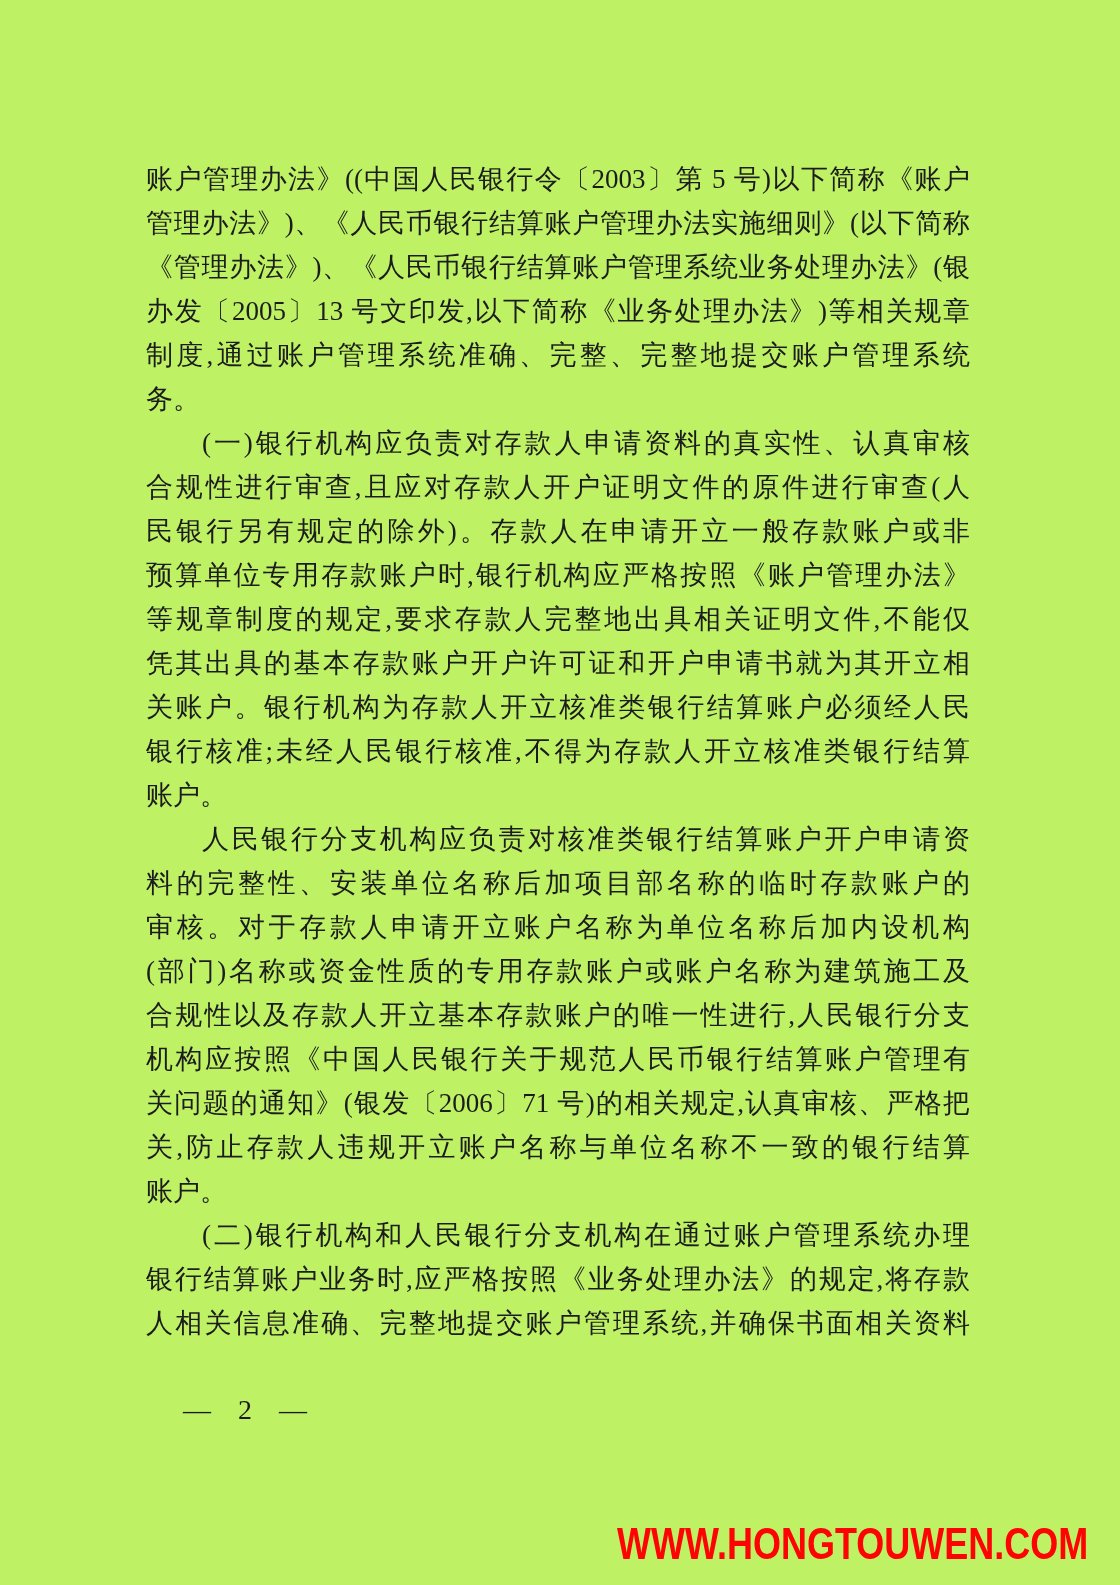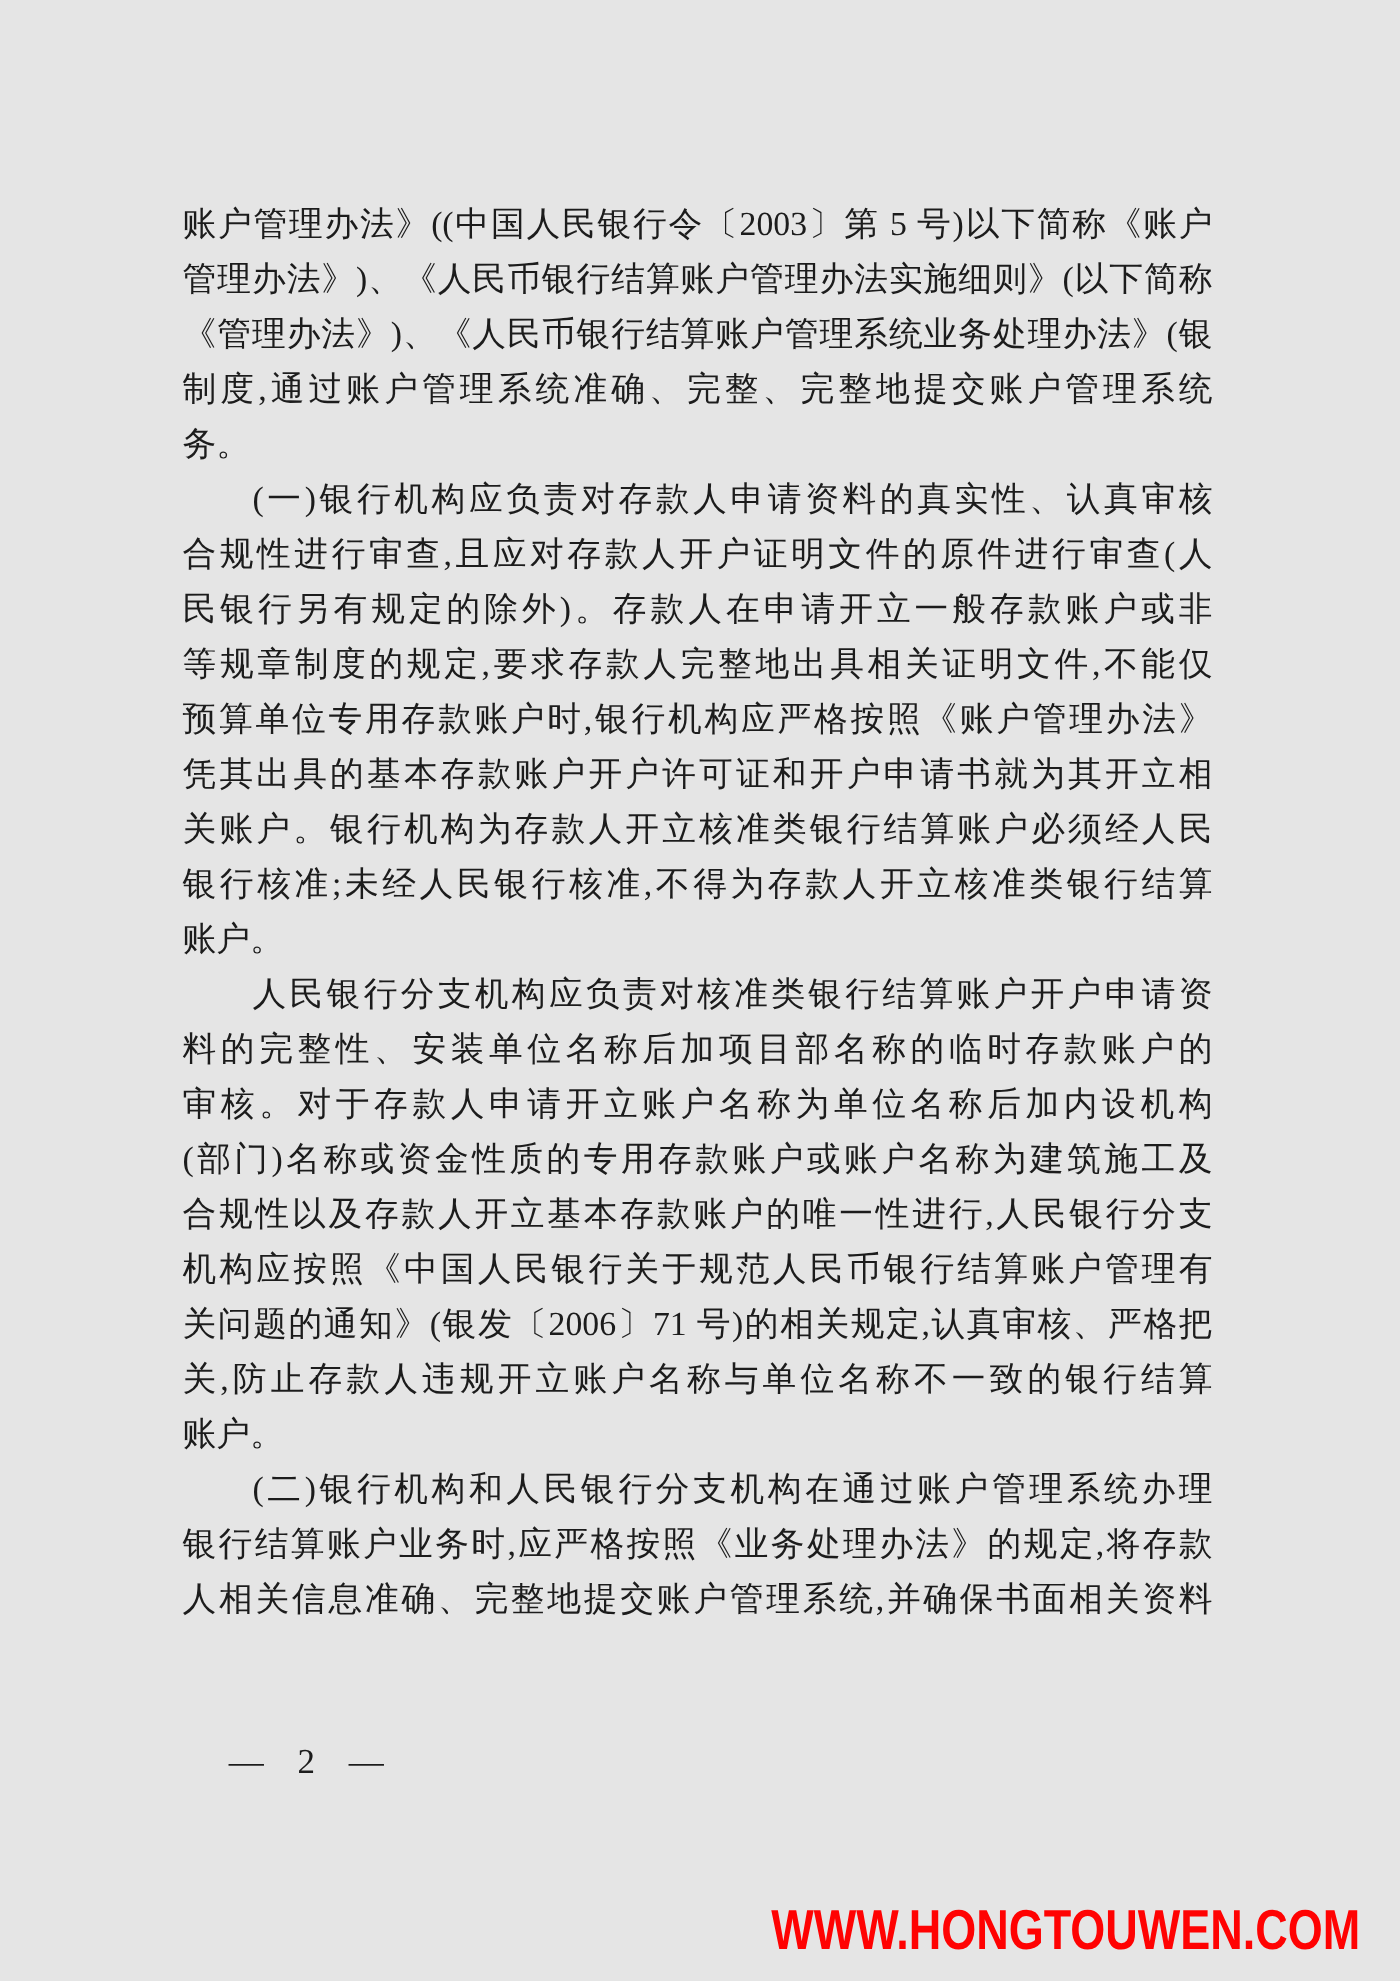--- a/index.html
+++ b/index.html
@@ -7,21 +7,21 @@
     width: 1120px;
     height: 1585px;
     position: relative;
     background: #ffffff;
     overflow: hidden;
     font-family: "Liberation Serif", "DejaVu Serif", serif;
   }
   .page {
     position: absolute;
     inset: 0;
-    background: #e5e5e5;
+    background: #bef264;
   }
   .text-block {
     position: absolute;
     left: 146px;
     top: 157px;
     width: 824px;
   }
   .line {
     height: 44px;
     line-height: 44px;
@@ -59,27 +59,28 @@
 </style>
 </head>
 <body>
 
 <div class="page">
 
   <div class="text-block">
     <div class="line">账户管理办法》((中国人民银行令〔2003〕第 5 号)以下简称《账户</div>
     <div class="line">管理办法》)、《人民币银行结算账户管理办法实施细则》(以下简称</div>
     <div class="line">《管理办法》)、《人民币银行结算账户管理系统业务处理办法》(银</div>
+    <div class="line">办发〔2005〕13 号文印发,以下简称《业务处理办法》)等相关规章</div>
     <div class="line">制度,通过账户管理系统准确、完整、完整地提交账户管理系统</div>
     <div class="line para-end">务。</div>
     <div class="line indent">(一)银行机构应负责对存款人申请资料的真实性、认真审核</div>
     <div class="line">合规性进行审查,且应对存款人开户证明文件的原件进行审查(人</div>
     <div class="line">民银行另有规定的除外)。存款人在申请开立一般存款账户或非</div>
+    <div class="line">预算单位专用存款账户时,银行机构应严格按照《账户管理办法》</div>
     <div class="line">等规章制度的规定,要求存款人完整地出具相关证明文件,不能仅</div>
-    <div class="line">预算单位专用存款账户时,银行机构应严格按照《账户管理办法》</div>
     <div class="line">凭其出具的基本存款账户开户许可证和开户申请书就为其开立相</div>
     <div class="line">关账户。银行机构为存款人开立核准类银行结算账户必须经人民</div>
     <div class="line">银行核准;未经人民银行核准,不得为存款人开立核准类银行结算</div>
     <div class="line para-end">账户。</div>
     <div class="line indent">人民银行分支机构应负责对核准类银行结算账户开户申请资</div>
     <div class="line">料的完整性、安装单位名称后加项目部名称的临时存款账户的</div>
     <div class="line">审核。对于存款人申请开立账户名称为单位名称后加内设机构</div>
     <div class="line">(部门)名称或资金性质的专用存款账户或账户名称为建筑施工及</div>
     <div class="line">合规性以及存款人开立基本存款账户的唯一性进行,人民银行分支</div>
     <div class="line">机构应按照《中国人民银行关于规范人民币银行结算账户管理有</div>

